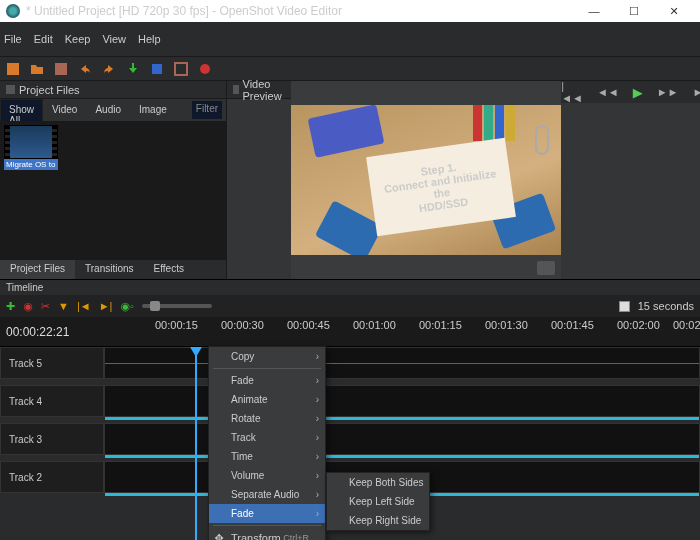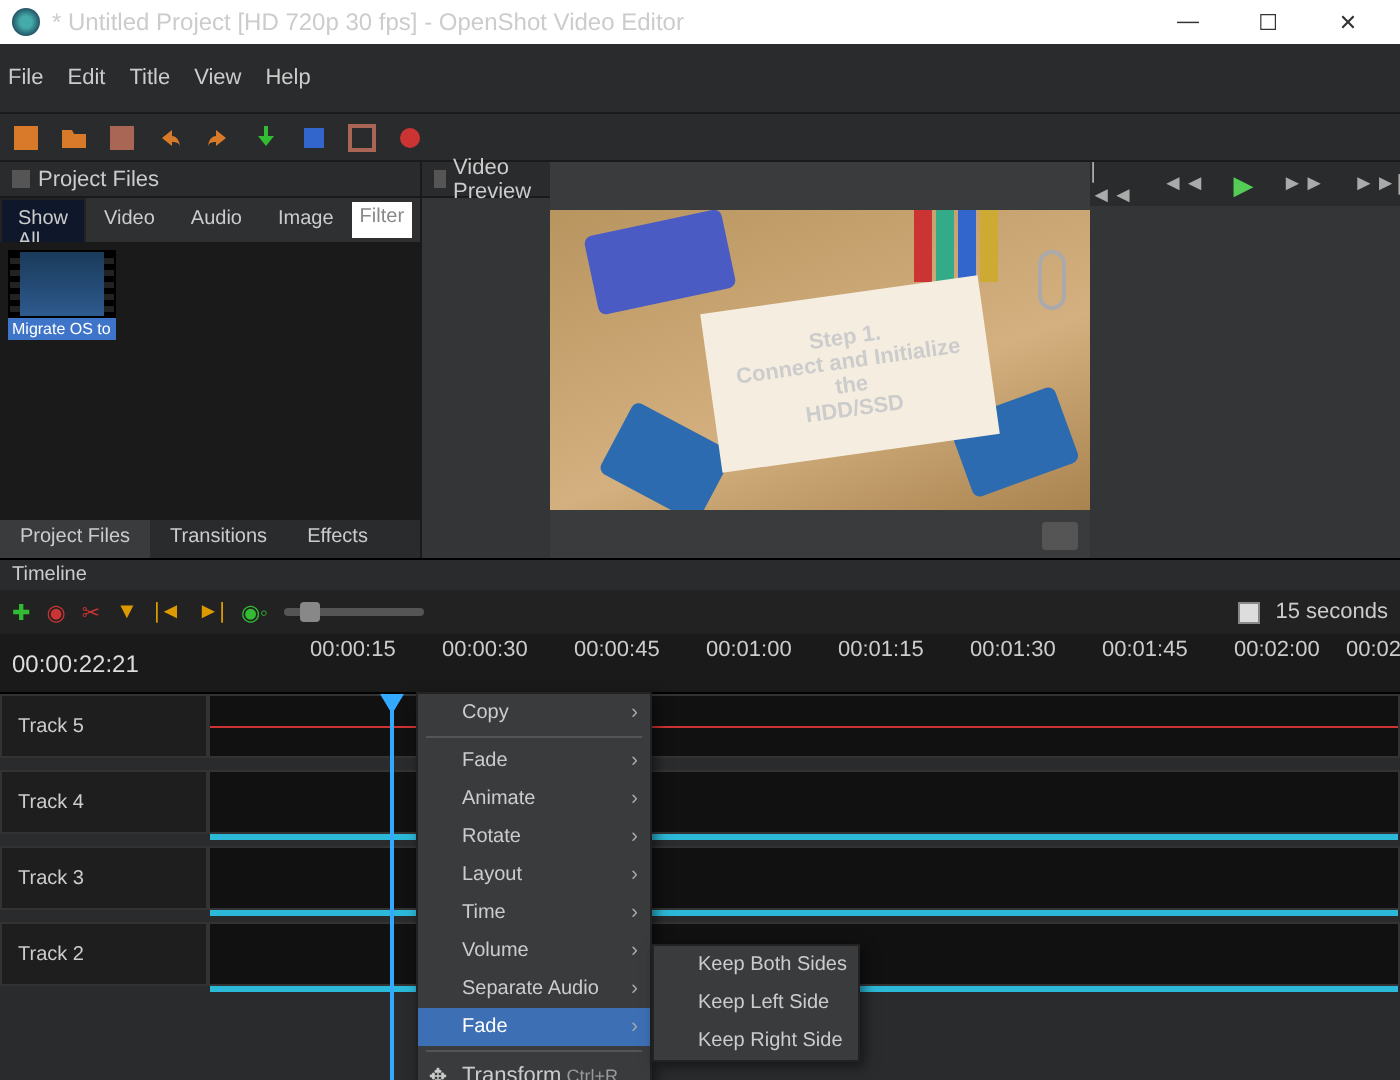--- a/index.html
+++ b/index.html
@@ -12,21 +12,21 @@
 .menubar span{font-size:11px}
 .toolbar{height:24px;background:#2a2b2d;display:flex;align-items:center;padding:0 6px;gap:10px;border-bottom:1px solid #1a1a1a}
 .tb-icon{width:14px;height:14px}
 .panes{display:flex;height:198px}
 .left{width:232px;display:flex;flex-direction:column;border-right:1px solid #1a1a1a}
 .panelhdr{height:18px;background:#2a2b2d;display:flex;align-items:center;padding:0 6px;font-size:10px;border-bottom:1px solid #1a1a1a}
 .panelhdr .sq{width:9px;height:9px;background:#555;margin-right:4px}
 .pf-tabs{display:flex;height:22px;background:#2f3032}
 .pf-tab{padding:4px 8px;font-size:10px;background:#0f172a;border:1px solid #222;border-bottom:none}
 .pf-tab.plain{background:transparent;border-color:transparent}
-.pf-filter{flex:1;background:#ffffff;margin:2px 4px 2px 0;padding:2px 4px;font-size:10px;color:#888}
+.pf-filter{flex:1;background:#0f172a;margin:2px 4px 2px 16px;padding:2px 4px;font-size:10px;color:#888}
 .pf-body{flex:1;background:#1a1a1a;padding:4px}
 .thumb{width:54px;height:34px;background:linear-gradient(#1a3a5a,#2e5a8e);border:1px solid #000;position:relative}
 .thumb::before,.thumb::after{content:"";position:absolute;top:0;bottom:0;width:5px;background:repeating-linear-gradient(#000 0 3px,#222 3px 6px)}
 .thumb::before{left:0}.thumb::after{right:0}
 .thumb-lbl{width:54px;background:#3f75c9;color:#fff;font-size:8px;padding:1px 2px;white-space:nowrap;overflow:hidden}
 .pf-bottom{display:flex;height:20px;background:#2a2b2d;border-top:1px solid #1a1a1a}
 .pf-bottom div{padding:3px 10px;font-size:10px}
 .pf-bottom .act{background:#3a3b3d}
 .right{flex:1;display:flex;flex-direction:row}
 .preview{flex:1;display:flex;align-items:center;justify-content:center;background:#3a3b3d;position:relative}
@@ -79,21 +79,21 @@
   <div class="ticon"></div>
   <div class="title">* Untitled Project [HD 720p 30 fps] - OpenShot Video Editor</div>
   <div class="winbtn">—</div>
   <div class="winbtn">☐</div>
   <div class="winbtn">✕</div>
 </div>
 
 <div class="menubar">
   <span>File</span>
   <span>Edit</span>
-  <span>Title</span>
+  <span>Keep</span>
   <span>View</span>
   <span>Help</span>
 </div>
 
 <div class="toolbar">
   <svg class="tb-icon" viewBox="0 0 14 14">
       <rect x="1" y="1" width="12" height="12" fill="#d97a2a"></rect>
     </svg>
   <svg class="tb-icon" viewBox="0 0 14 14">
       <path d="M1 3h5l1 2h6v7H1z" fill="#d97a2a"></path>
@@ -238,21 +238,21 @@
       </div>
   </div>
 </div>
 
 <div class="ctx" style="left:208px;top:346px;width:118px">
   <div class="mi sub">Copy</div>
   <div class="sep"></div>
   <div class="mi sub">Fade</div>
   <div class="mi sub">Animate</div>
   <div class="mi sub">Rotate</div>
-  <div class="mi sub">Layout</div>
+  <div class="mi sub">Track</div>
   <div class="mi sub">Time</div>
   <div class="mi sub">Volume</div>
   <div class="mi sub">Separate Audio</div>
   <div class="mi sub hl">Fade</div>
   <div class="sep"></div>
   <div class="mi">
       <span class="ic">✥</span>
       <span>Transform</span>
       <span class="sc">Ctrl+R</span>
     </div>

